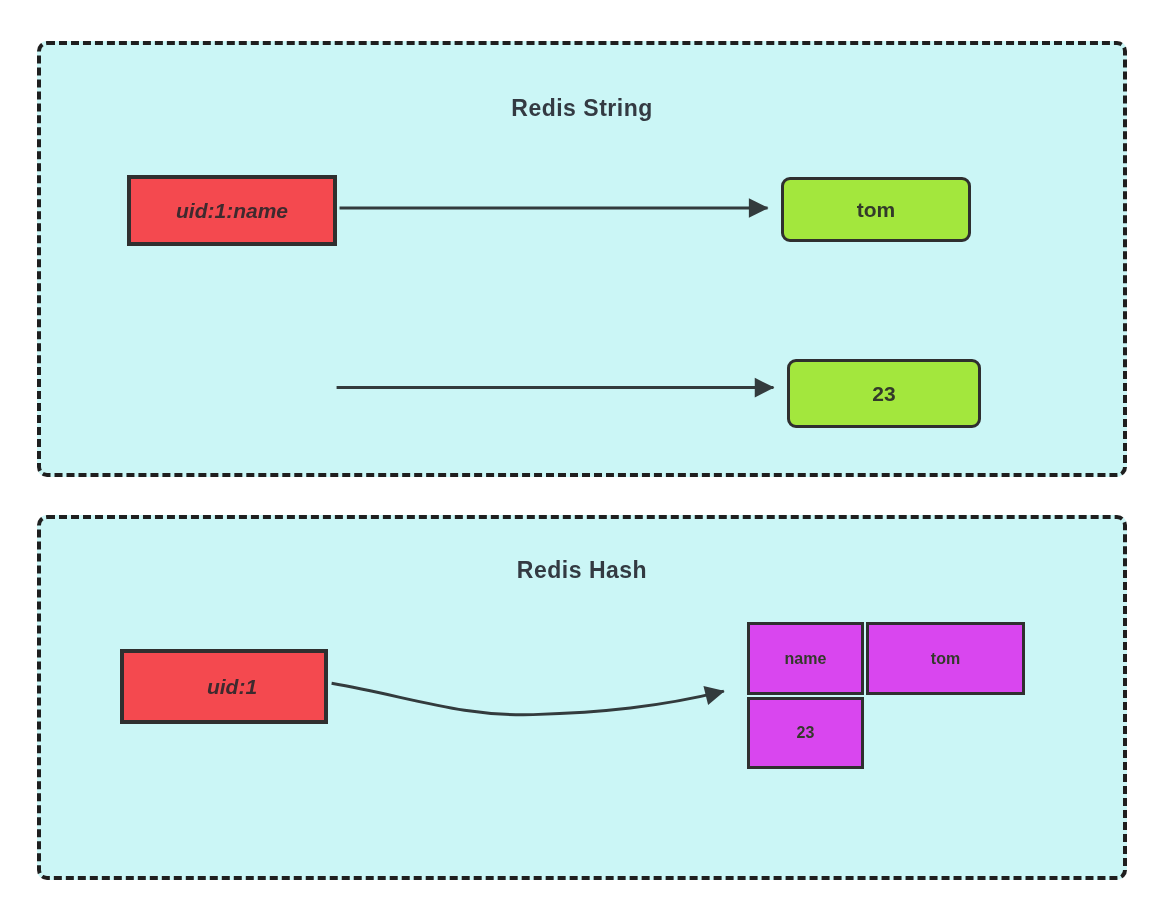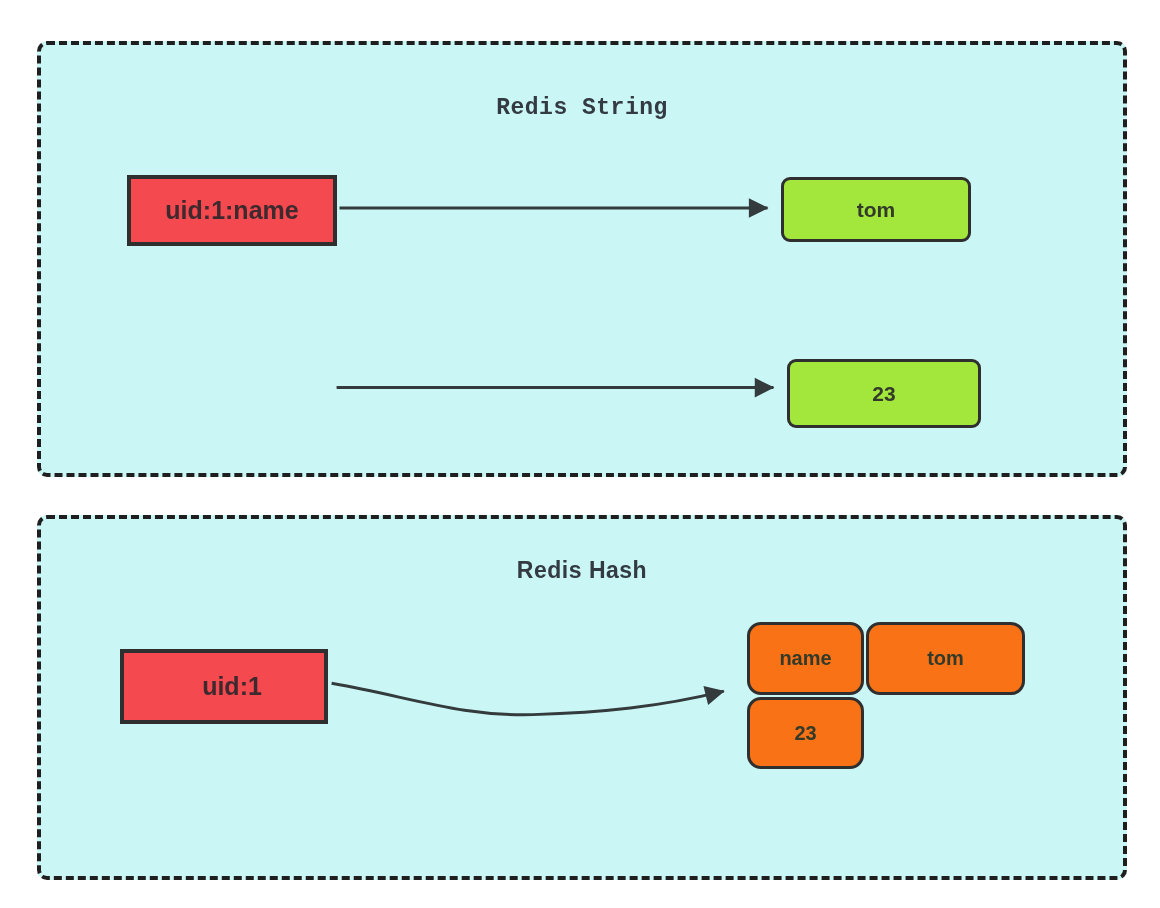--- a/index.html
+++ b/index.html
@@ -27,36 +27,37 @@
   .panel-title {
     position: absolute;
     left: 50%;
     transform: translateX(-50%);
     font-size: 23px;
     font-weight: 700;
     color: #333A42;
     letter-spacing: 0.5px;
     white-space: nowrap;
   }
-  .panel-string .panel-title { top: 50px; font-family: Liberation Mono, monospace; }
+  .panel-string .panel-title { top: 50px; }
   .panel-hash   .panel-title { top: 38px; text-align: center; }
 
   .box {
     position: absolute;
     display: flex;
     align-items: center;
     justify-content: center;
     font-weight: 700;
     white-space: nowrap;
   }
   .key-box {
     background: #F4494F;
     border: 4px solid #2F2F2F;
     color: #3E2A2E;
-    font-size: 25px;
+    font-size: 21px;
+    font-style: italic;
   }
   .value-box {
     background: #A3E73D;
     border: 3px solid #2F2F2F;
     border-radius: 9px;
     color: #333A2A;
     font-size: 21px;
   }
 
   
@@ -70,28 +71,28 @@
   .hash-grid {
     position: absolute;
     left: 706px;
     top: 103px;
     display: grid;
     grid-template-columns: 117px 159px;
     grid-template-rows: 73px 72px;
     gap: 2px;
   }
   .hash-cell {
-    background: #f97316;
+    background: #d946ef;
     border: 3px solid #2F2F2F;
-    border-radius: 14px;
+    border-radius: 0;
     display: flex;
     align-items: center;
     justify-content: center;
     font-weight: 700;
-    font-size: 20px;
+    font-size: 16px;
     color: #333A2A;
   }
 
   svg.arrow-layer {
     position: absolute;
     left: 0; top: 0;
     width: 100%; height: 100%;
     pointer-events: none;
   }
 </style>

